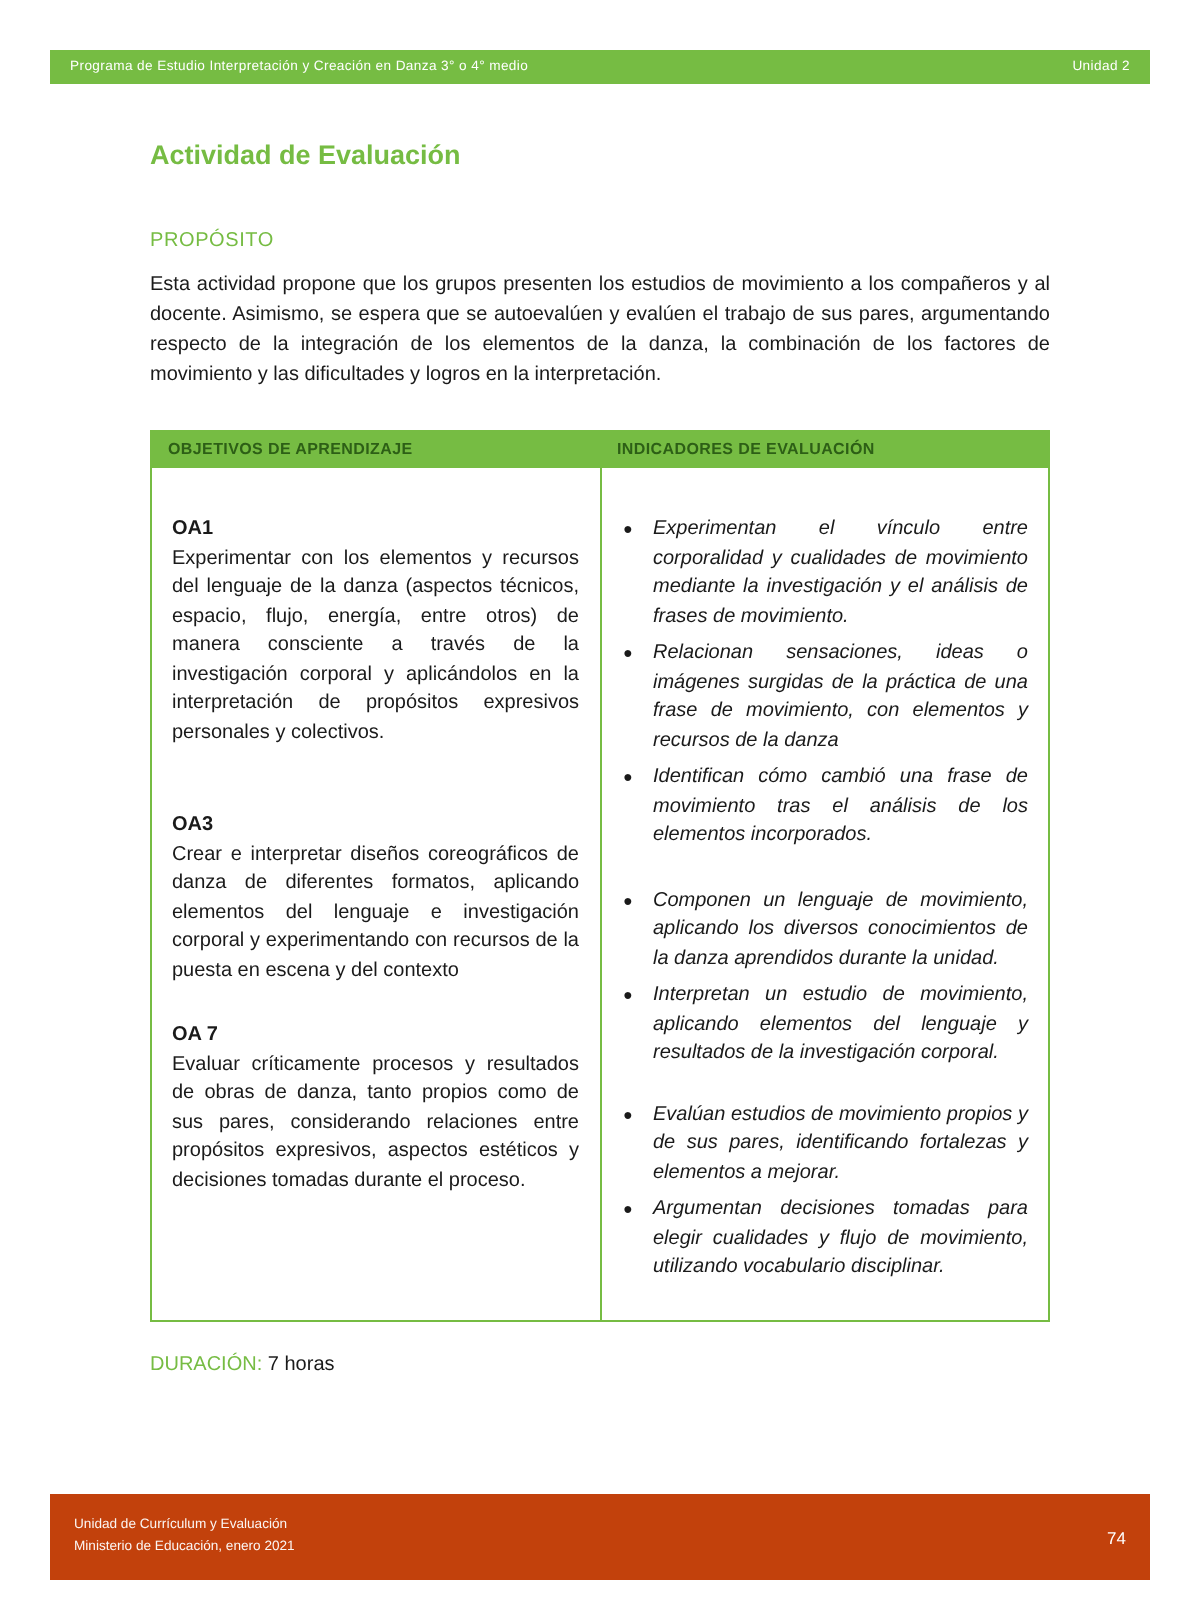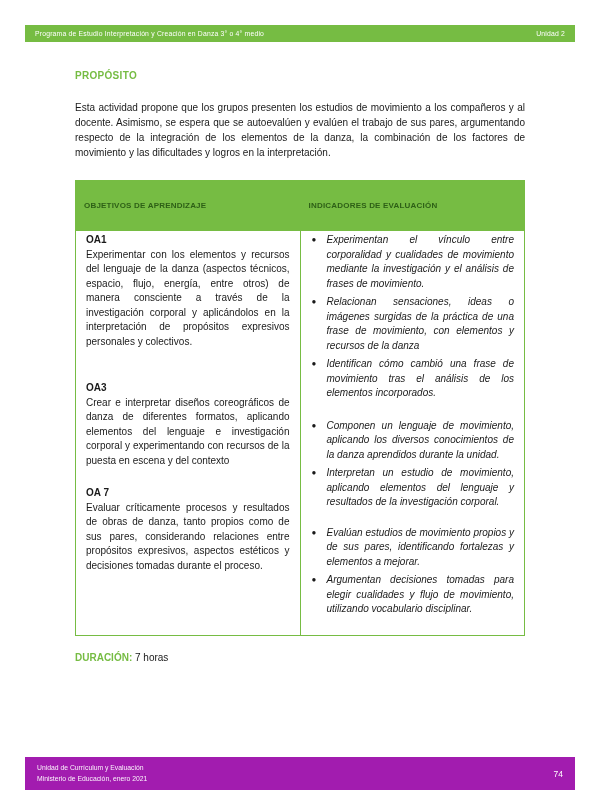--- a/index.html
+++ b/index.html
@@ -12,66 +12,67 @@
     overflow:hidden;
   }
   .topbar {
     position:absolute; left:25px; right:25px; top:25px; height:17px;
     background:#76BC43; color:#ffffff;
     display:flex; justify-content:space-between; align-items:center;
     padding:0 10px; font-size:6.8px; letter-spacing:0.2px;
   }
   .content { position:absolute; left:75px; right:75px; top:70px; }
   .title { color:#76BC43; font-weight:bold; font-size:13.5px; margin-bottom:30px; }
-  .section-label { color:#76BC43; font-weight:bold; font-size:10px; margin-bottom:19px; letter-spacing:0.3px; }
+  .section-label { color:#76BC43; font-weight:normal; font-size:10px; margin-bottom:9px; letter-spacing:0.3px; }
   .paragraph { font-size:10px; line-height:1.5; text-align:justify; margin-bottom:20px; }
 
   table { width:100%; border-collapse:collapse; table-layout:fixed; }
   th, td { border:1.2px solid #76BC43; vertical-align:top; }
   th {
     background:#76BC43; color:#2d5f16;
-    font-size:8px; text-align:left; padding:20px 8px; letter-spacing:0.2px;
+    font-size:8px; text-align:left; padding:4px 8px; letter-spacing:0.2px;
   }
-  td { padding:2px 10px 14px 10px; font-size:10px; line-height:1.45; width:50%; }
+  td { padding:24px 10px 14px 10px; font-size:10px; line-height:1.45; width:50%; }
 
   .oa-code { font-weight:bold; }
   .oa-text { text-align:justify; }
   .oa-block-2 { margin-top:32px; }
   .oa-block-3 { margin-top:18px; }
 
   .ind-group { list-style:none; }
   .ind-item { position:relative; padding-left:16px; text-align:justify; margin-bottom:4px;font-style:italic; }
   .ind-item::before { content:"●"; position:absolute; left:1px; top:1px; font-size:8px; color:#1a1a1a; }
   .ind-group-2 { margin-top:18px; }
   .ind-group-3 { margin-top:16px; }
 
   .duracion { margin-top:16px; font-size:10px; }
-  .duracion-label { color:#76BC43; font-weight:bold; }
+  .duracion-label { color:#76BC43; font-weight:normal; }
 
   .footbar {
-    position:absolute; left:25px; right:25px; bottom:10px; height:33px;
-    background:#a21caf; color:#ffffff;
+    position:absolute; left:25px; right:25px; bottom:10px; height:43px;
+    background:#c2410c; color:#ffffff;
     display:flex; justify-content:space-between; align-items:center;
     padding:0 12px;
   }
   .foot-left { font-size:6.8px; line-height:1.5; opacity:0.95; }
   .foot-page { font-size:8.5px; }
 </style>
 </head>
 <body>
 
 <div class="page">
 
   <header class="topbar">
     <span>Programa de Estudio Interpretación y Creación en Danza 3° o 4° medio</span>
     <span>Unidad 2</span>
   </header>
 
   <main class="content">
 
+    <h1 class="title">Actividad de Evaluación</h1>
 
     <h2 class="section-label">PROPÓSITO</h2>
     <p class="paragraph">Esta actividad propone que los grupos presenten los estudios de movimiento a los compañeros y al docente. Asimismo, se espera que se autoevalúen y evalúen el trabajo de sus pares, argumentando respecto de la integración de los elementos de la danza, la combinación de los factores de movimiento y las dificultades y logros en la interpretación.</p>
 
     <table>
       <thead>
         <tr>
           <th>OBJETIVOS DE APRENDIZAJE</th>
           <th>INDICADORES DE EVALUACIÓN</th>
         </tr>

